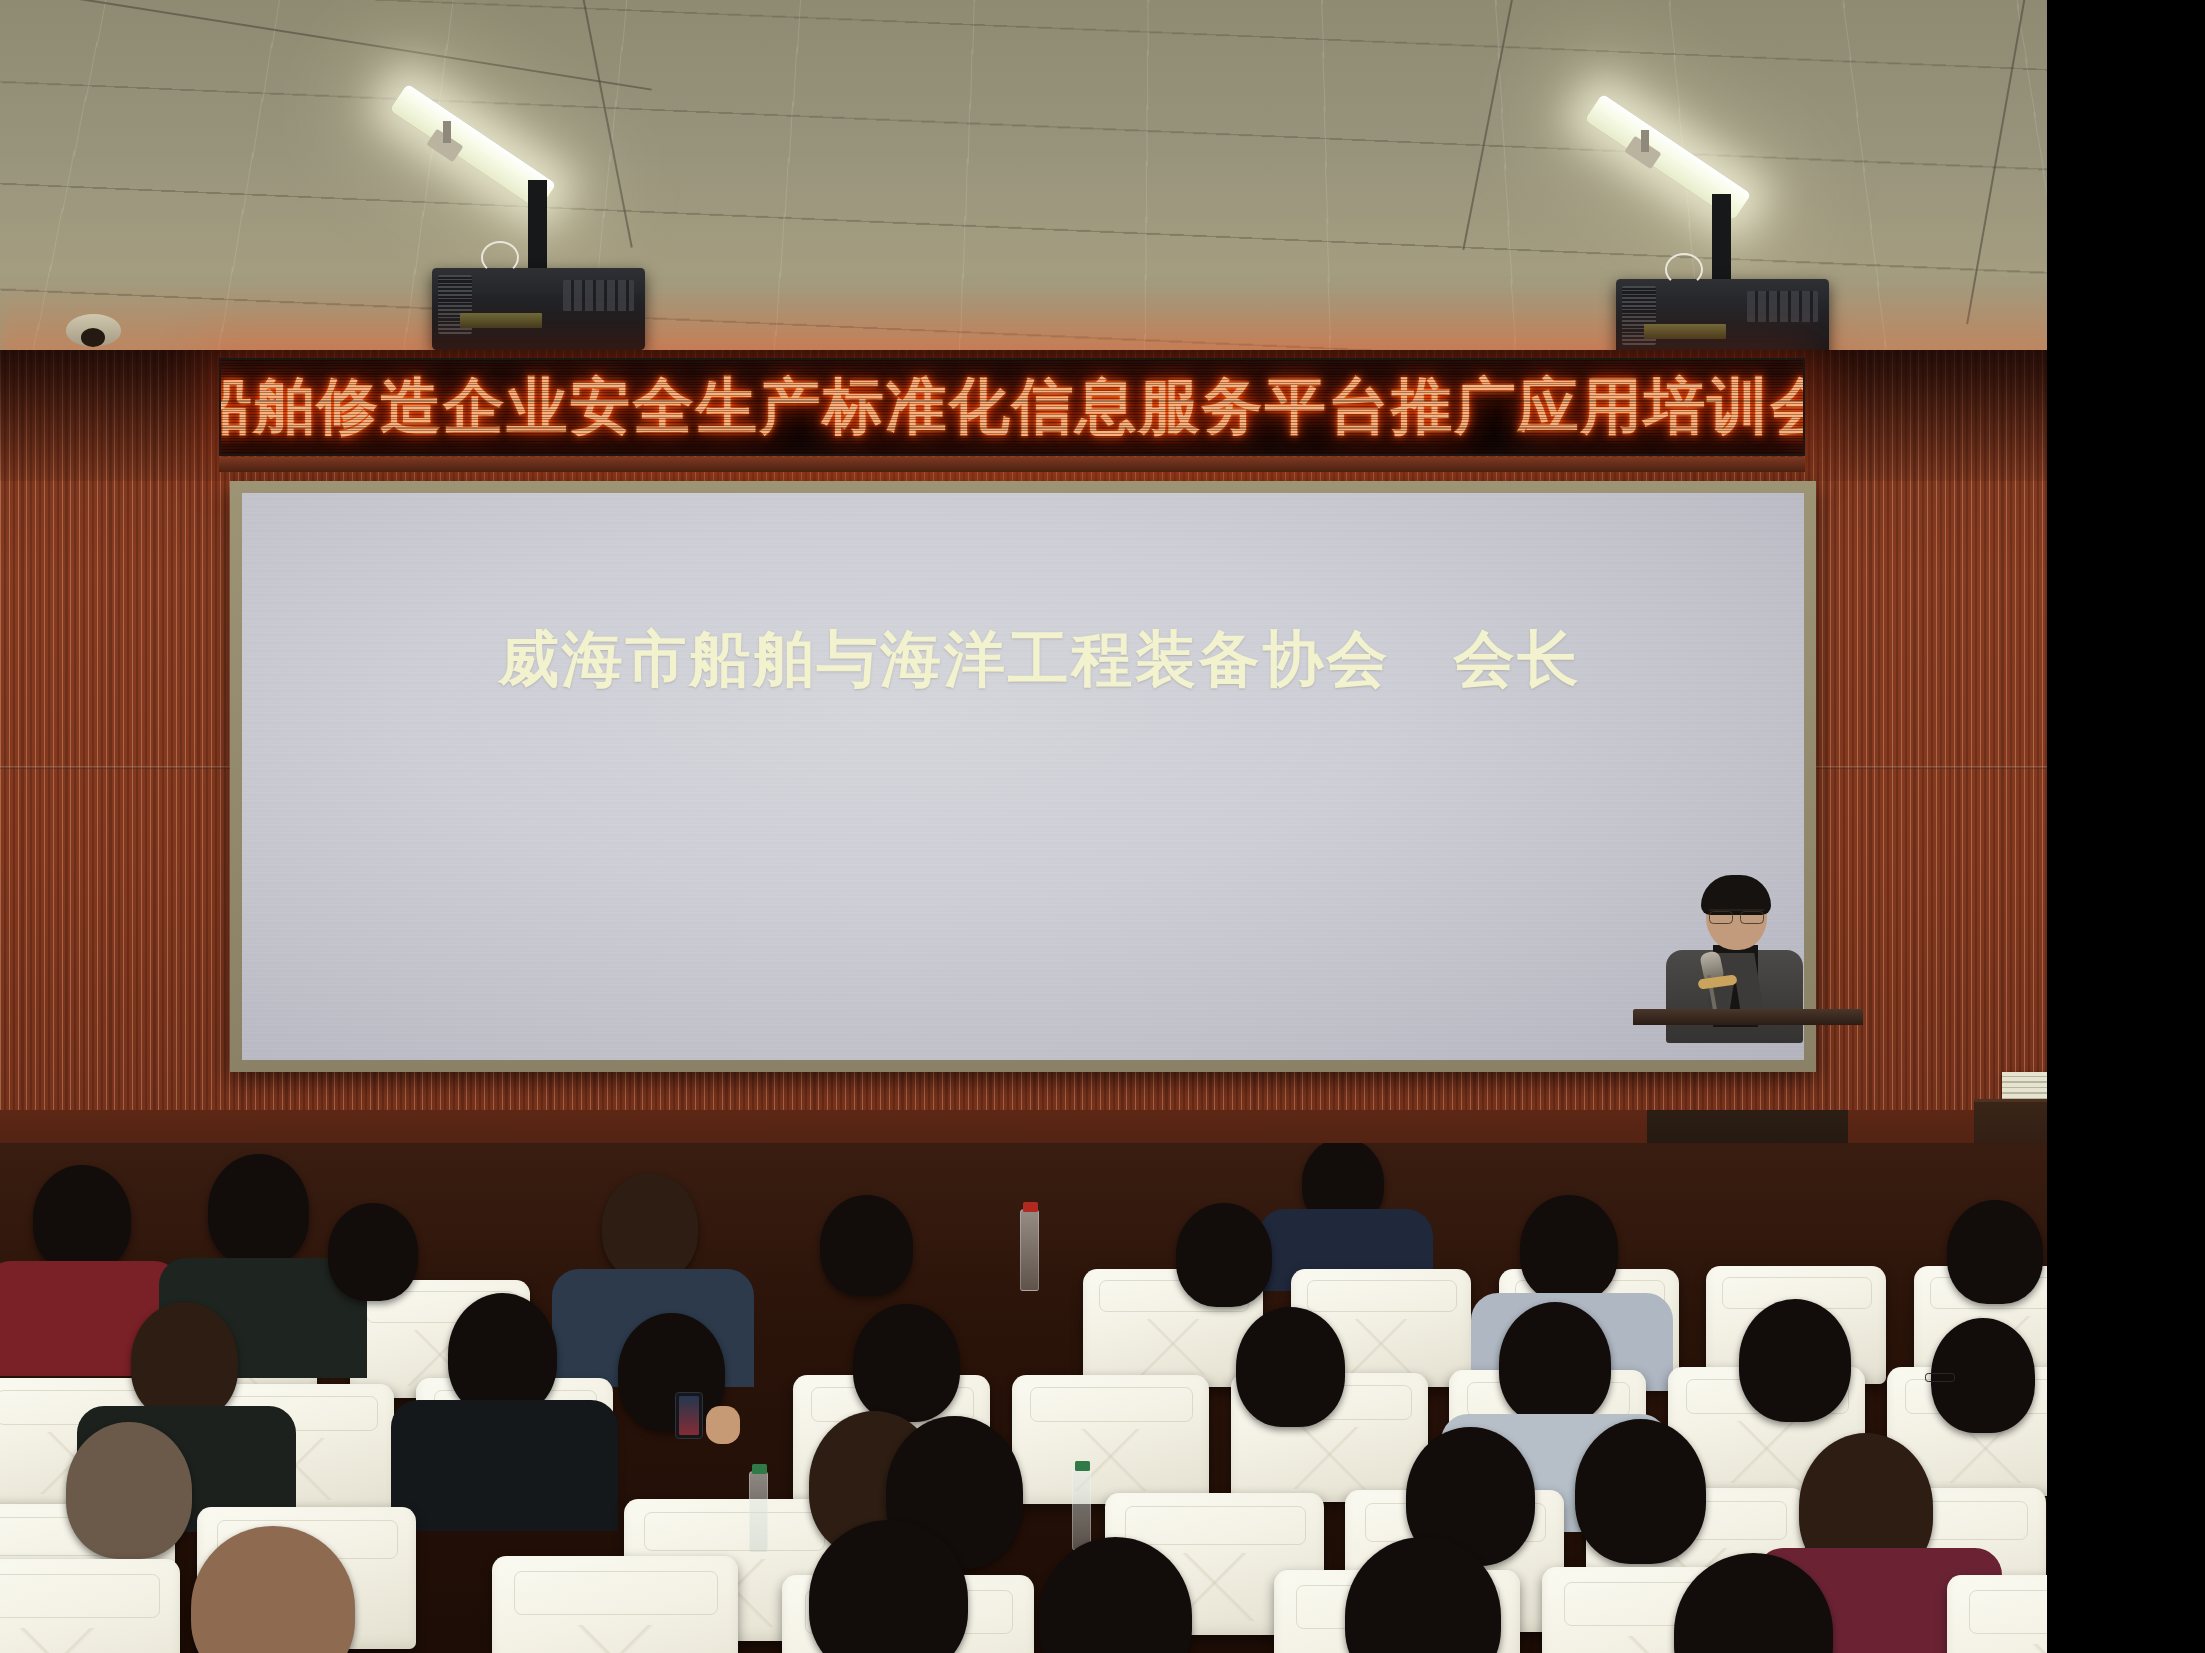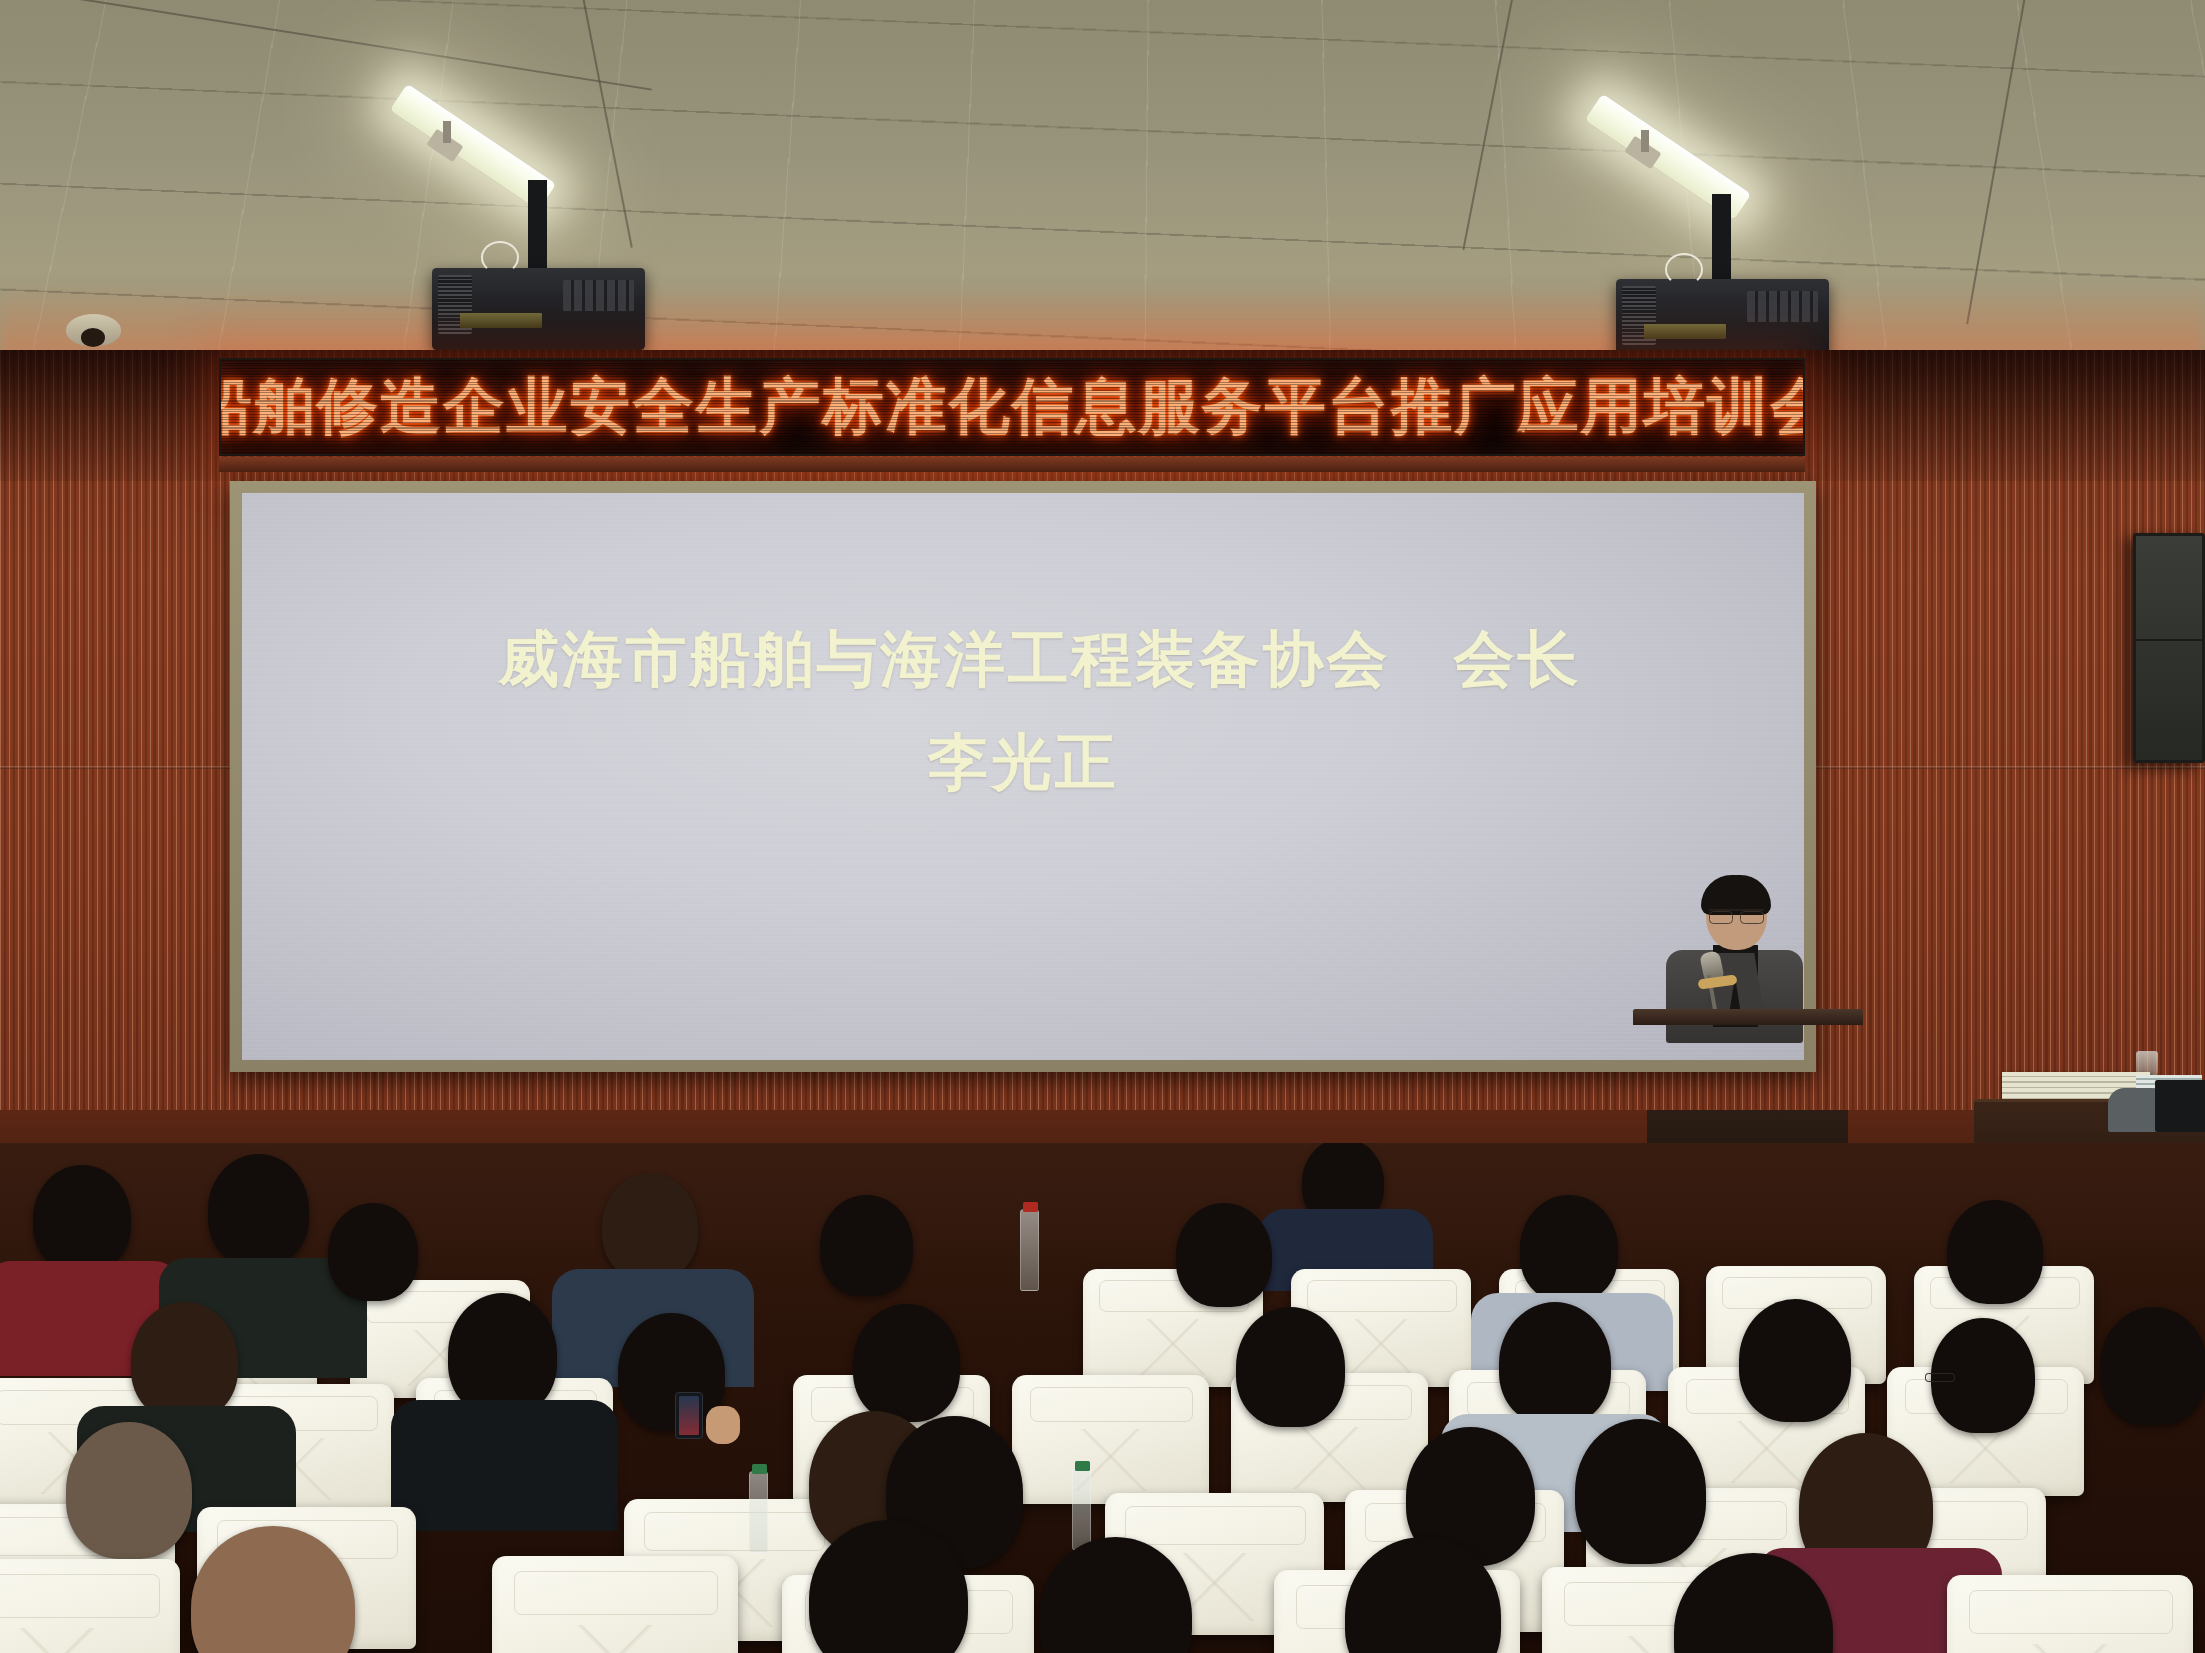--- a/index.html
+++ b/index.html
@@ -1,21 +1,21 @@
 <!DOCTYPE html>
 <html style="font-size:8.8px"><head>
 <meta charset="utf-8">
 <title>Training Conference Hall</title>
 <style>
   * { margin:0; padding:0; box-sizing:border-box; }
   html,body { background:#000; }
 
   .scene {
     position:relative;
-    width:2205px; height:1654px;
+    width:2047px; height:1654px;
     overflow:hidden;
     font-family:"Liberation Sans", sans-serif;
     background:#0f172a;
   }
 
   
   .ceiling {
     position:absolute; left:0; top:0; width:2205px; height:383px;
     background:
       linear-gradient(180deg,#8f8b72 0%, #98947c 40%, #a49d80 70%, #9c9072 100%);
@@ -410,21 +410,20 @@
     <div class="led-text">船舶修造企业安全生产标准化信息服务平台推广应用培训会</div>
     <div class="led-scan"></div>
   </div>
   <div class="led-bezel-bottom"></div>
 
   <div class="screen-frame">
     <div class="screen">
       <div class="screen-noise"></div>
       <div class="slide-body">
         <div class="slide-line l1">威海市船舶与海洋工程装备协会　会长</div>
-        <div class="slide-line l2">李光正</div>
       </div>
     </div>
   </div>
 
   <div class="stage-base"></div>
 
   <div class="speaker">
     <div class="spk-jacket"></div>
     <div class="spk-shirt"></div>
     <div class="spk-lapel-l"></div>

